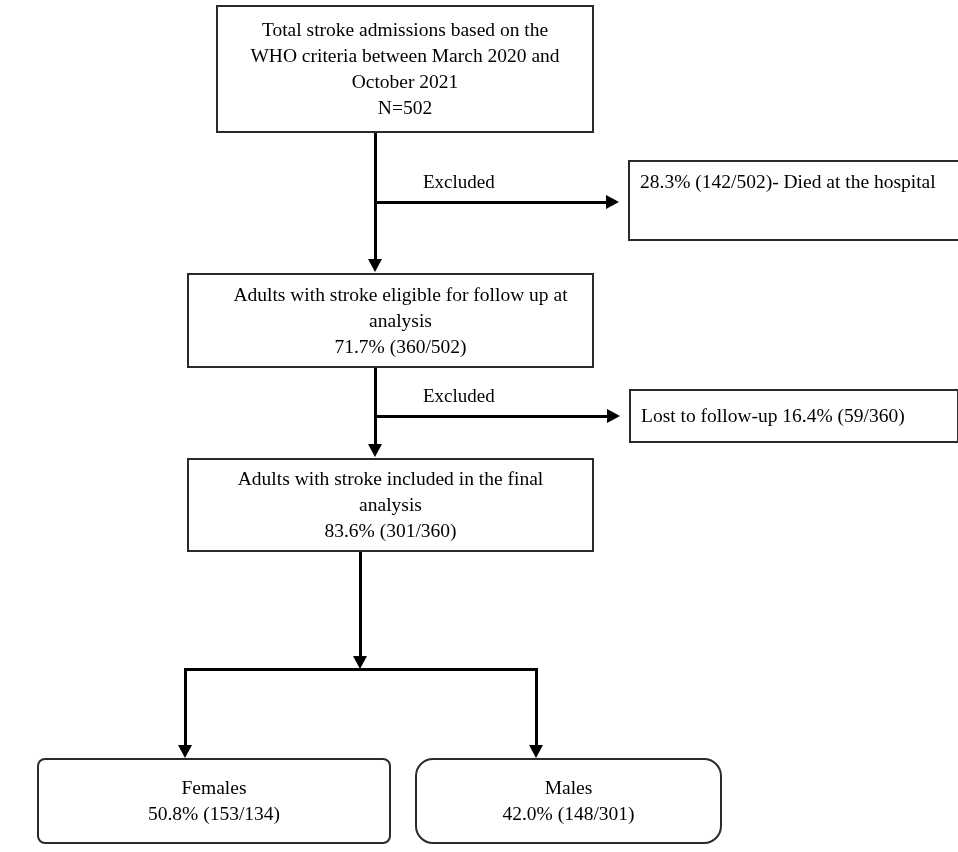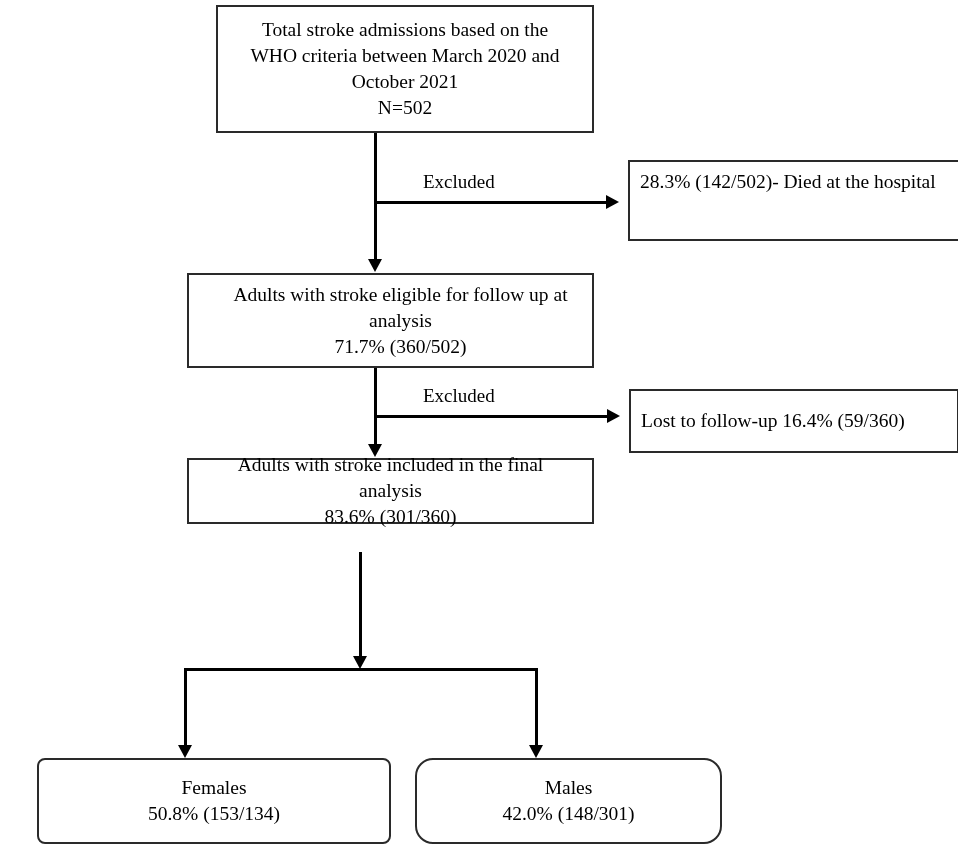--- a/index.html
+++ b/index.html
@@ -105,25 +105,25 @@
     <span class="ln">71.7% (360/502)</span>
   </div>
 
   <div class="edge vline" style="left:374px; top:368px; width:3px; height:78px;"></div>
   <div class="arrowhead-down" style="left:368px; top:444px;"></div>
 
   <div class="edge hline" style="left:375px; top:415px; width:233px; height:3px;"></div>
   <div class="arrowhead-right" style="left:607px; top:409px;"></div>
   <div class="edge-label" style="left:423px; top:385px;">Excluded</div>
 
-  <div class="node lefted" style="left:621px; top:389px; width:330px; height:64px; justify-content:center; padding-top:0;">
+  <div class="node lefted" style="left:621px; top:389px; width:330px; height:54px; justify-content:center; padding-top:0;">
     <span class="ln">Lost to follow-up 16.4% (59/360)</span>
   </div>
 
-  <div class="node centered" style="left:155px; top:458px; width:407px; height:66px;">
+  <div class="node centered" style="left:155px; top:458px; width:407px; height:94px;">
     <span class="ln">Adults with stroke included in the final</span>
     <span class="ln">analysis</span>
     <span class="ln">83.6% (301/360)</span>
   </div>
 
   <div class="edge vline" style="left:359px; top:552px; width:3px; height:106px;"></div>
   <div class="arrowhead-down" style="left:353px; top:656px;"></div>
 
   <div class="edge hline" style="left:184px; top:668px; width:354px; height:3px;"></div>
 

